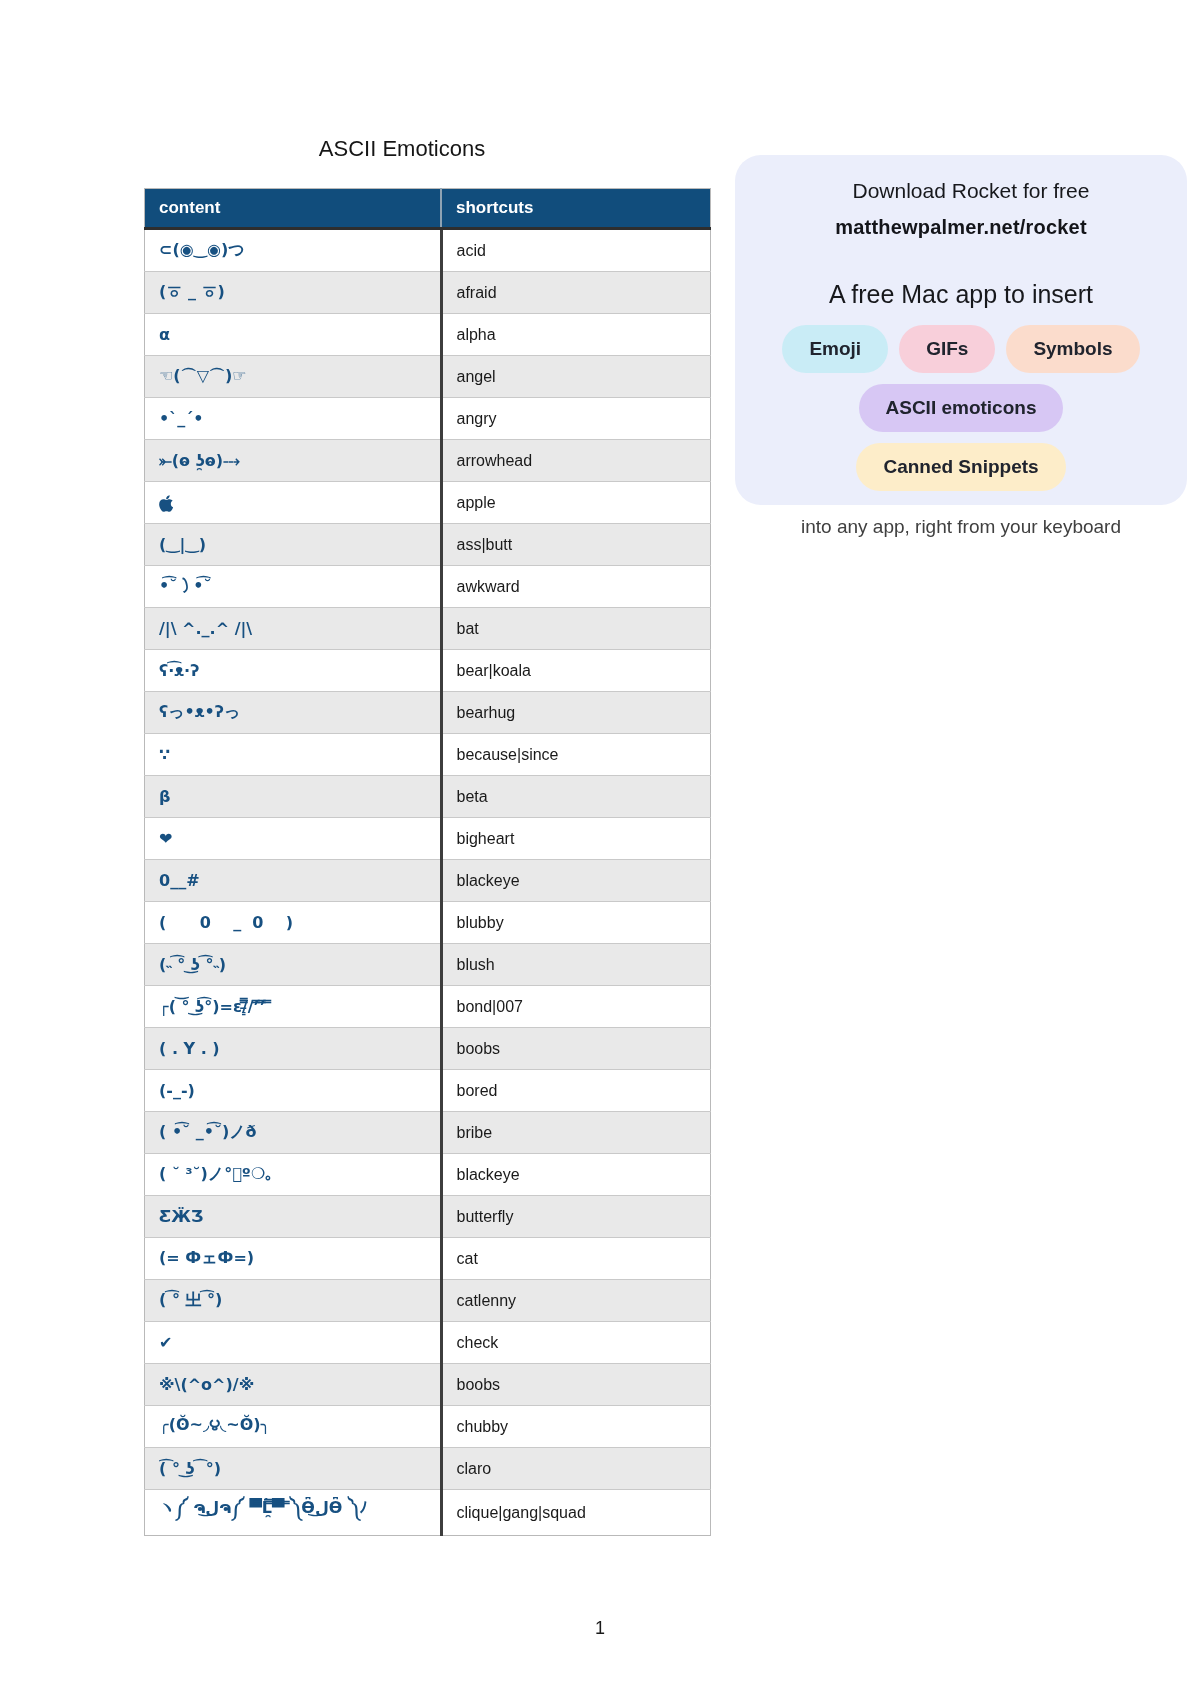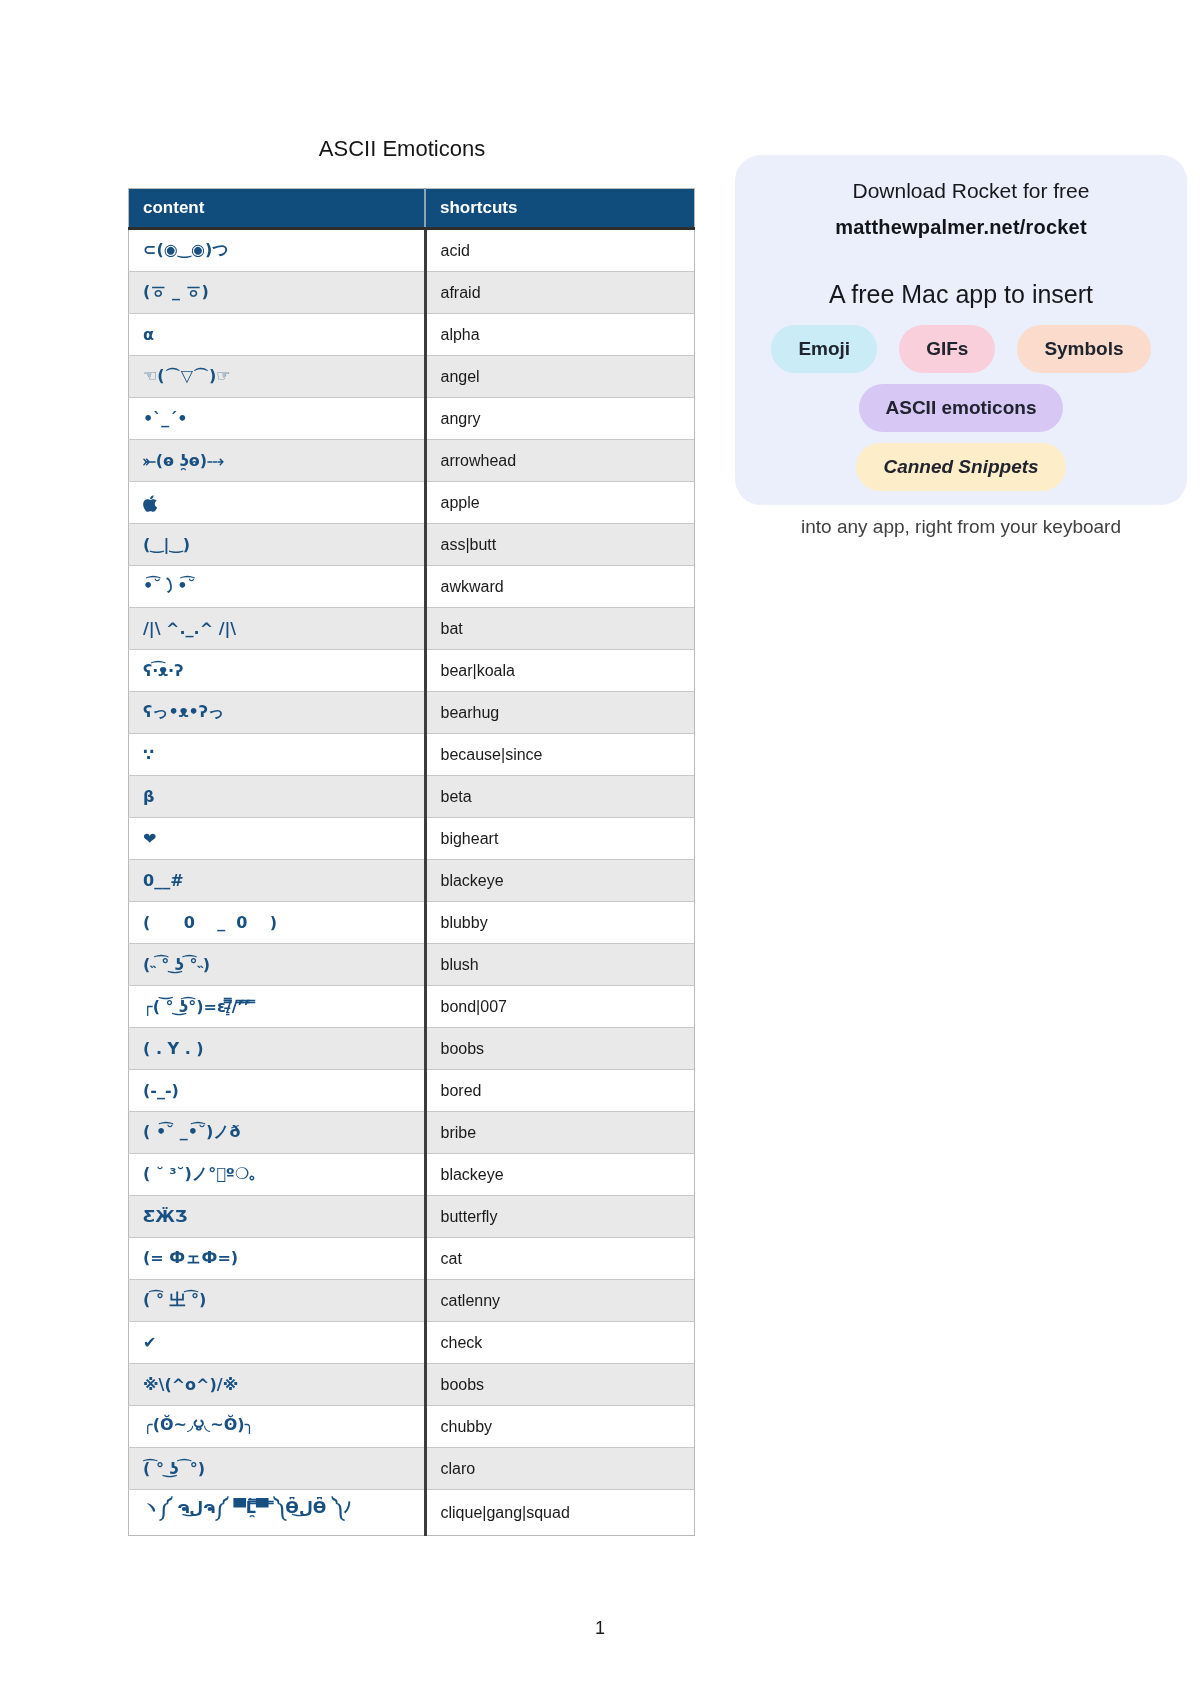--- a/index.html
+++ b/index.html
@@ -18,21 +18,21 @@
     left: 144px; top: 136px; width: 516px;
     text-align: center;
     font-size: 22px;
     font-weight: 500;
     color: #161616;
   }
 
   
   table.emoticons {
     position: absolute;
-    left: 128px; top: 188px;
+    left: 144px; top: 188px;
     width: 567px;
     border-collapse: collapse;
     table-layout: fixed;
     border: 1px solid #b9b9b9;
   }
   table.emoticons th {
     background: var(--header-bg, #114d7c);
     color: #ffffff;
     font-size: 17px;
     font-weight: 700;
@@ -76,21 +76,21 @@
   }
   .promo-heading { margin-top: 24px; font-size: 21px; font-weight: 400; margin-left: 20px; }
   .promo-link    { margin-top: 13px; font-size: 20px; font-weight: 700; letter-spacing: 0.2px; color: #14151a; }
   .promo-sub     { margin-top: 41px; font-size: 25px; font-weight: 400; }
   .pills {
     margin: 16px auto 0 auto;
     width: 408px;
     display: flex;
     flex-wrap: wrap;
     justify-content: center;
-    gap: 11px 22px;
+    gap: 11px 11px;
   }
   .pill {
     display: inline-block;
     border-radius: 27px;
     padding: 13px 27px;
     font-size: 19px;
     font-weight: 700;
     color: #20242e;
     white-space: nowrap;
   }
@@ -251,20 +251,20 @@
 
   <div class="promo-panel">
     <div class="promo-heading">Download Rocket for free</div>
     <div class="promo-link">matthewpalmer.net/rocket</div>
     <div class="promo-sub">A free Mac app to insert</div>
     <div class="pills">
         <span class="pill" style="background: rgb(201, 236, 246);">Emoji</span>
         <span class="pill" style="background: rgb(248, 207, 218);">GIFs</span>
         <span class="pill" style="background: rgb(251, 220, 204);">Symbols</span>
         <span class="pill" style="background: rgb(215, 199, 244);">ASCII emoticons</span>
-        <span class="pill" style="background: rgb(253, 237, 201); font-style: italic;">Canned Snippets</span>
+        <span class="pill" style="background: rgb(253, 237, 201);">Canned Snippets</span>
       </div>
     <div class="promo-footer">into any app, right from your keyboard</div>
   </div>
 
   <div class="page-number">1</div>
 
 </div>
 
 </body></html>

